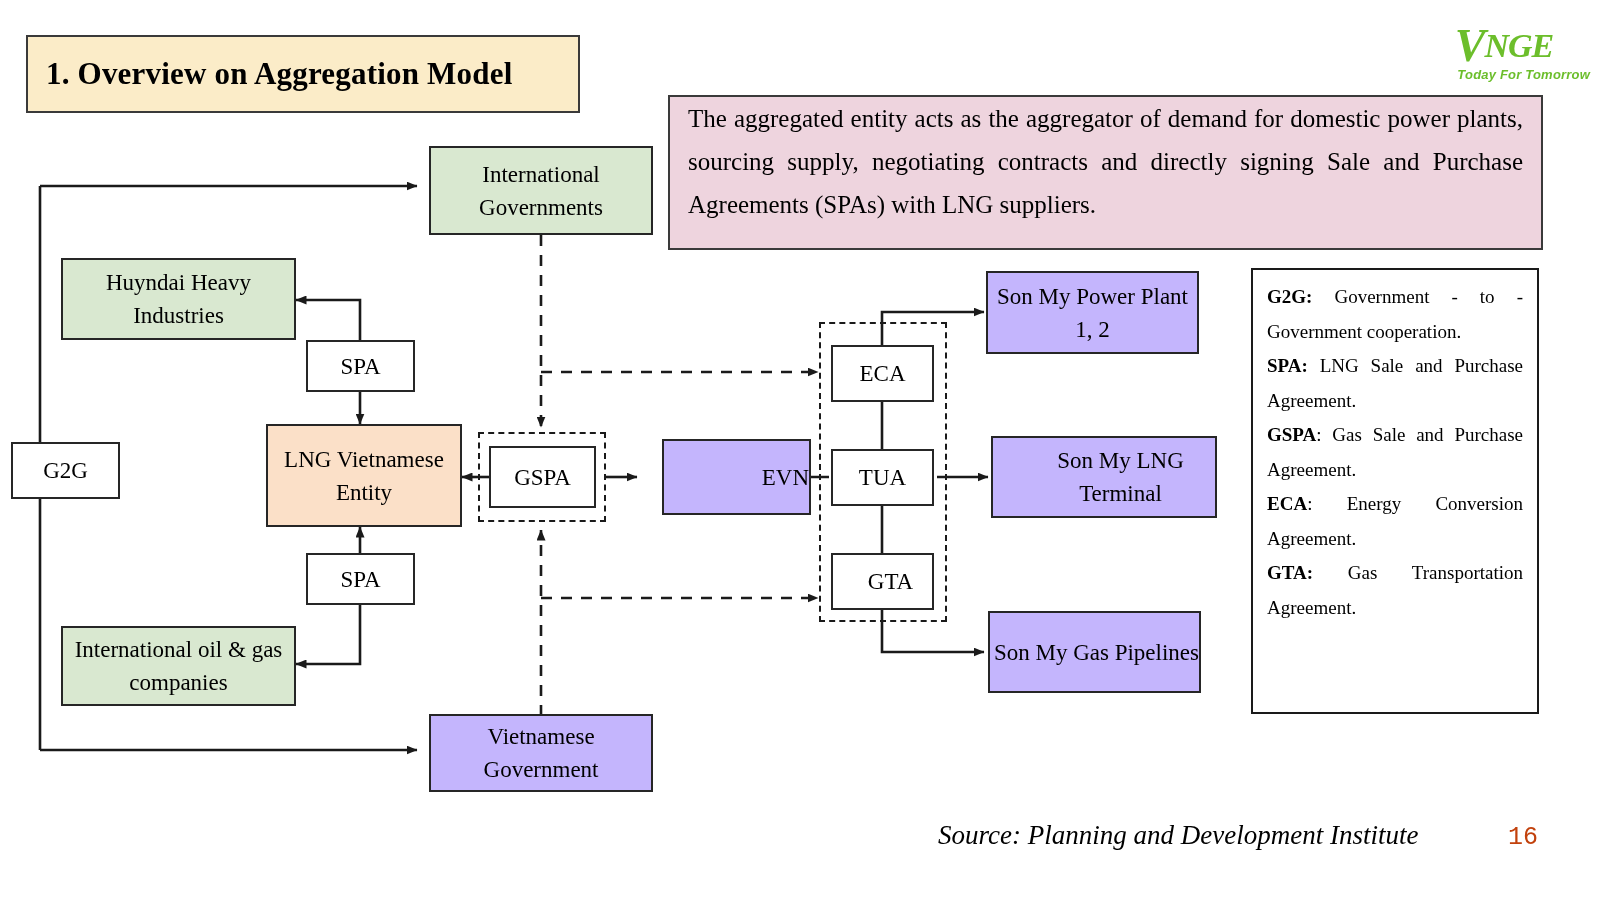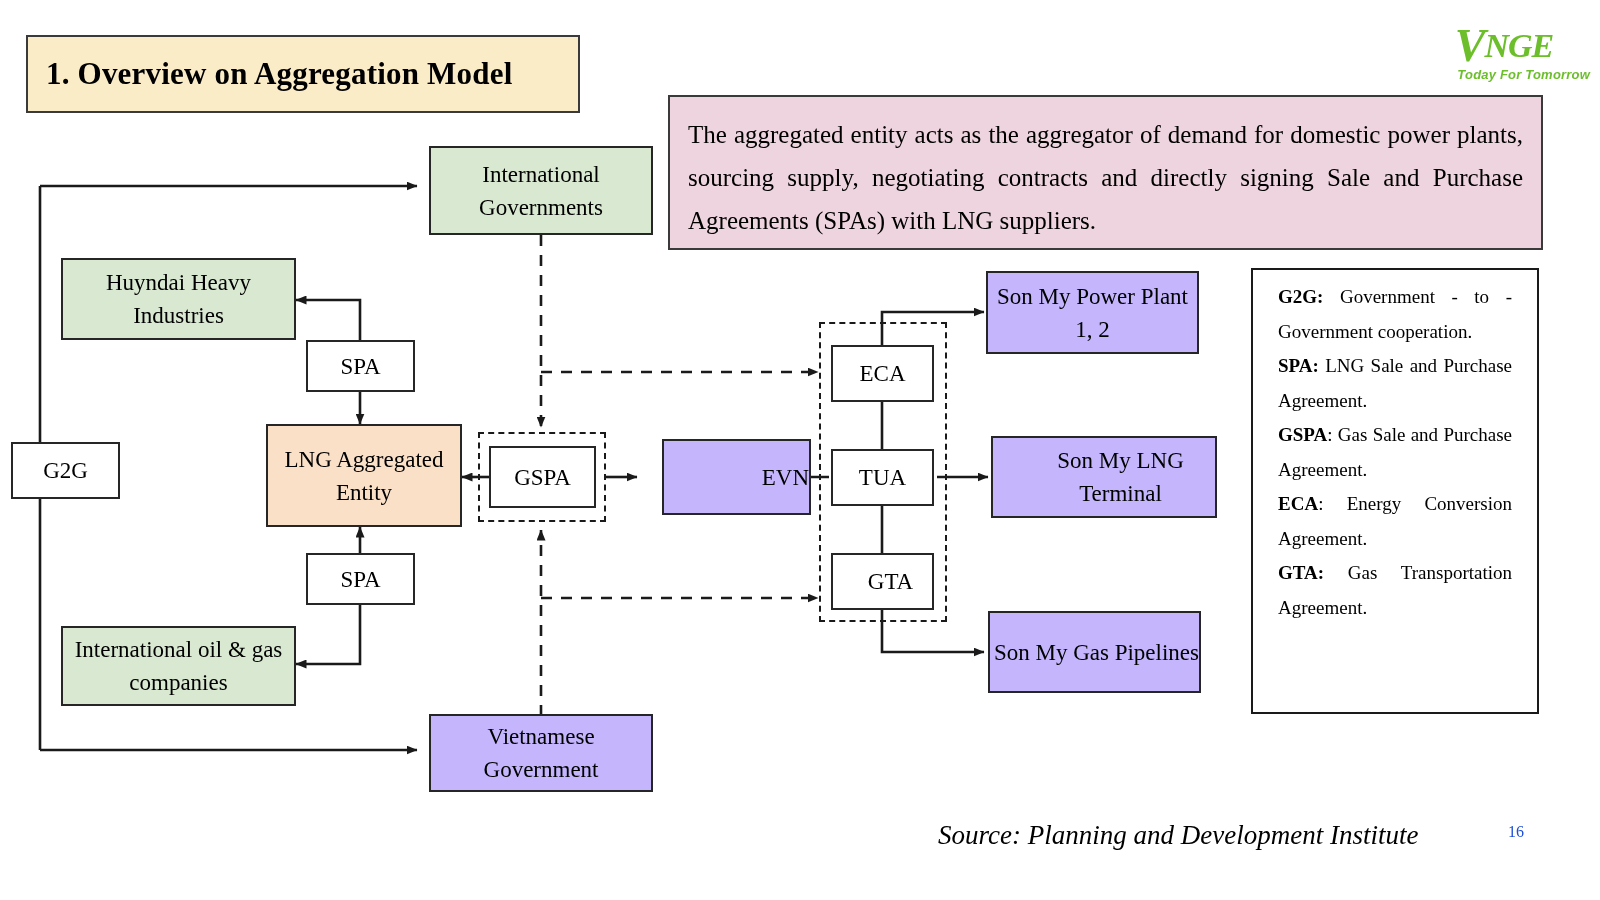--- a/index.html
+++ b/index.html
@@ -70,38 +70,38 @@
   }
 
   
   #summary-box {
     position: absolute;
     left: 668px; top: 95px;
     width: 875px; height: 155px;
     background: #eed4de;
     border: 2px solid #3a3a3a;
     box-sizing: border-box;
-    padding: 16px 18px 10px 18px;
+    padding: 0 18px 10px 18px;
   }
   #summary-box .txt {
     font-size: 25px;
     line-height: 43px;
     text-align: justify;
     text-align-last: left;
   }
 
   
   #legend-box {
     position: absolute;
     left: 1251px; top: 268px;
     width: 288px; height: 446px;
     background: #ffffff;
     border: 2px solid #1a1a1a;
     box-sizing: border-box;
-    padding: 10px 25px;
+    padding: 10px 14px;
   }
   #legend-box .item {
     font-size: 19px;
     line-height: 34.5px;
     text-align: justify;
     text-align-last: left;
   }
   #legend-box .item b { font-weight: bold; }
 
   
@@ -142,23 +142,23 @@
   #source {
     position: absolute;
     left: 938px; top: 820px;
     font-size: 27px;
     font-style: italic;
     white-space: nowrap;
   }
   #pagenum {
     position: absolute;
     left: 1508px; top: 823px;
-    font-family: Liberation Serif, serif;
-    font-size: 16px;
-    color: #1d4ed8;
+    font-family: Liberation Mono, monospace;
+    font-size: 25px;
+    color: #c2410c;
   }
 </style>
 </head>
 <body>
 
 <div id="slide">
 
   <div id="title-box">
     <span class="txt">1. Overview on Aggregation Model</span>
   </div>
@@ -241,21 +241,21 @@
 
   <div class="node plain" style="left:306px; top:340px; width:109px; height:52px;">
     <span>SPA</span>
   </div>
 
   <div class="node plain" style="left:11px; top:442px; width:109px; height:57px;">
     <span>G2G</span>
   </div>
 
   <div class="node orange" style="left:266px; top:424px; width:196px; height:103px;">
-    <span>LNG Aggregated Entity</span>
+    <span>LNG Vietnamese Entity</span>
   </div>
 
   <div class="node plain" style="left:489px; top:446px; width:107px; height:62px;">
     <span>GSPA</span>
   </div>
 
   <div class="node blue" style="left:639px; top:439px; width:149px; height:76px;margin-left:23px;">
     <span>EVN</span>
   </div>
 

